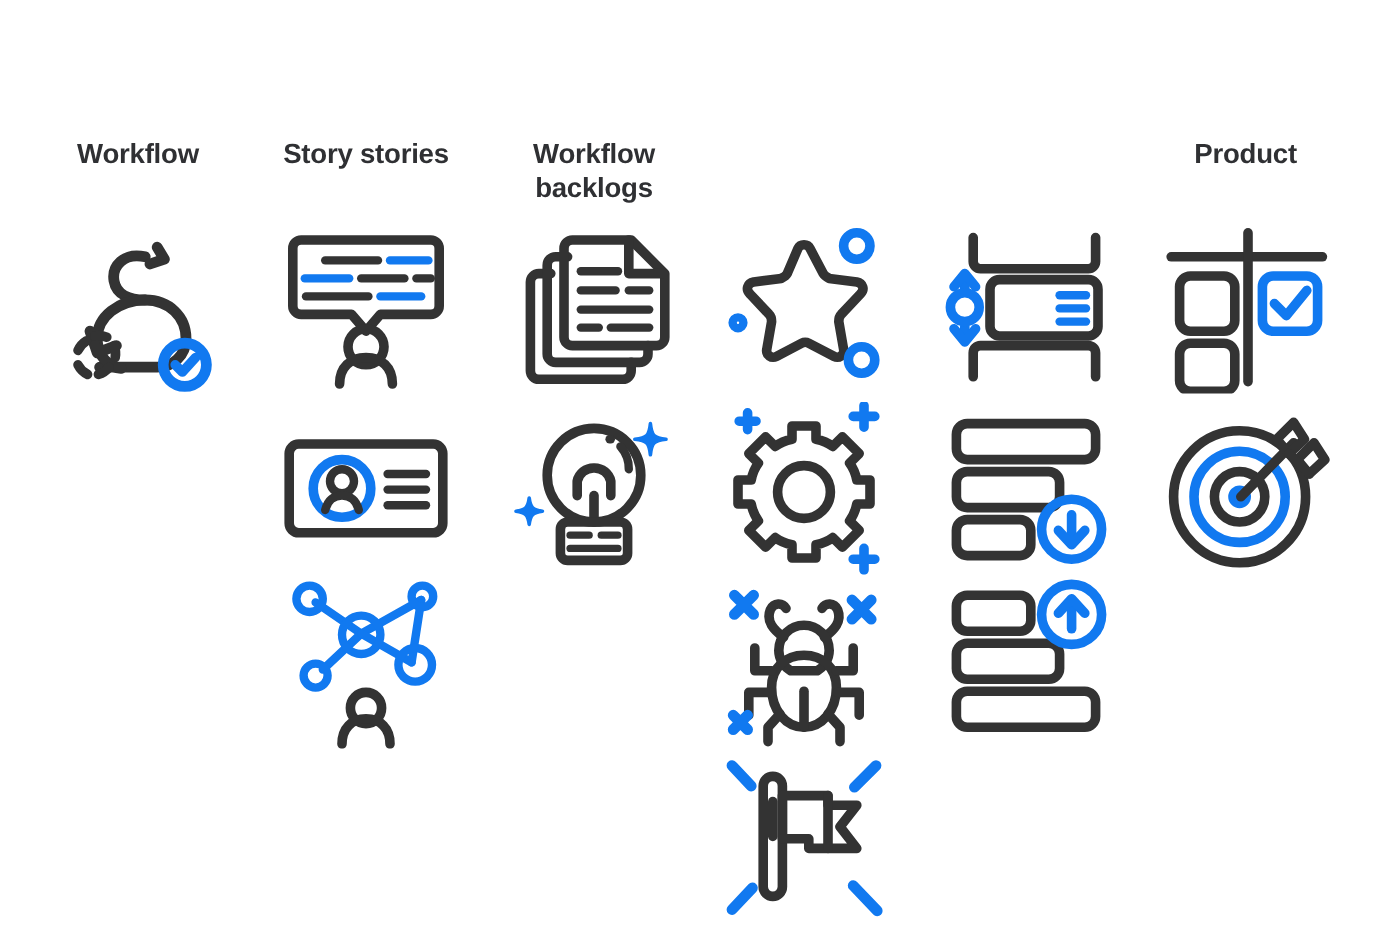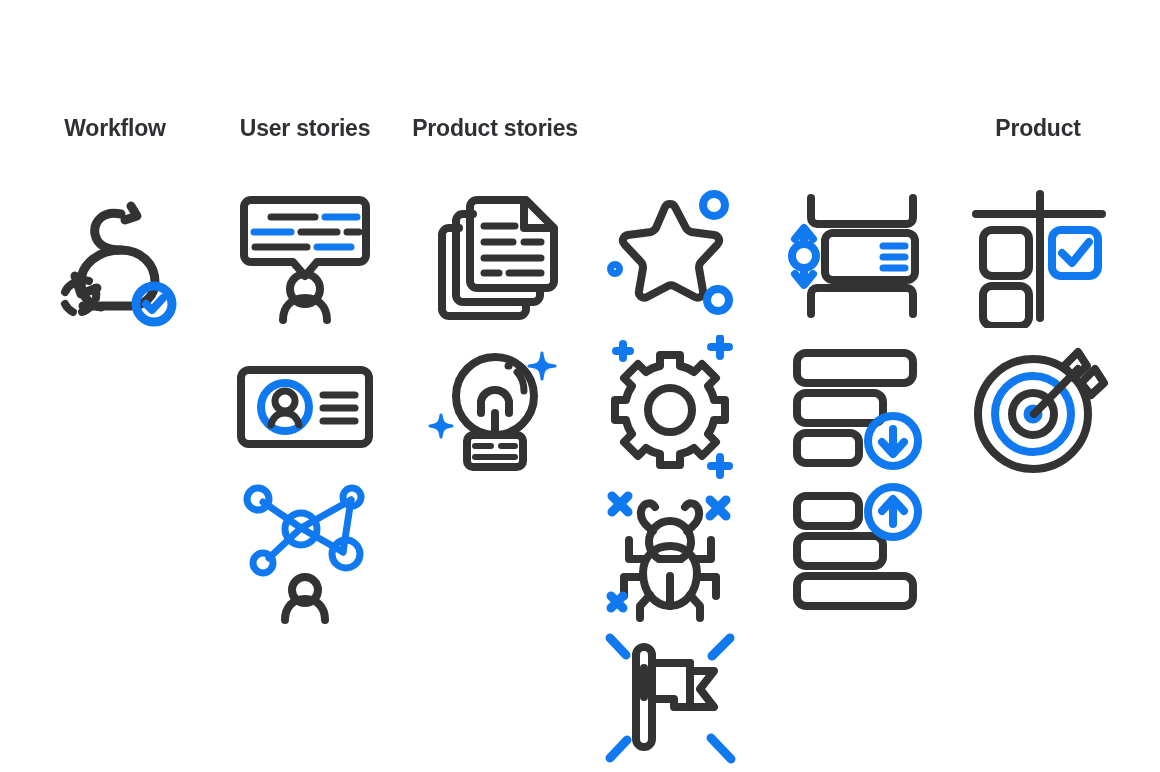--- a/index.html
+++ b/index.html
@@ -82,21 +82,21 @@
           <path d="M30 128 A18 18 0 0 1 22 120"></path>
         </g>
 
         <circle cx="111" cy="120" r="18" stroke="#1179f0" stroke-width="9"></circle>
         <path d="M103 120 L109 126 L120 114" stroke="#1179f0" stroke-width="8"></path>
       </svg>
     </div>
   </div>
 
   <div class="column" style="left:215px">
-    <div class="col-head">User stories</div>
+    <div class="col-head">Story stories</div>
 
     <div class="icon-cell row0">
       <svg viewBox="0 0 144 144" fill="none" stroke="#333333" stroke-width="8" stroke-linecap="round" stroke-linejoin="round">
         <path d="M18 16 H126 A7 7 0 0 1 133 23 V71 A7 7 0 0 1 126 78 H84 L72 92 L60 78 H18 A7 7 0 0 1 11 71 V23 A7 7 0 0 1 18 16 Z"></path>
 
         <g stroke-width="7">
           <path d="M38 33 H82" stroke="#333333"></path>
           <path d="M92 33 H124" stroke="#1179f0"></path>
           <path d="M21 48 H58" stroke="#1179f0"></path>
           <path d="M68 48 H104" stroke="#333333"></path>
@@ -139,21 +139,21 @@
         <circle cx="30" cy="83" r="10"></circle>
         <circle cx="113" cy="74" r="14"></circle>
 
         <circle cx="72" cy="110" r="13" stroke="#333333" stroke-width="8"></circle>
         <path d="M52 140 C52 127 60 119 72 119 C84 119 92 127 92 140" stroke="#333333" stroke-width="8"></path>
       </svg>
     </div>
   </div>
 
   <div class="column" style="left:405px">
-    <div class="col-head">Product stories</div>
+    <div class="col-head">Workflow backlogs</div>
 
     <div class="icon-cell row0">
       <svg viewBox="0 0 144 144" fill="none" stroke="#333333" stroke-width="8" stroke-linecap="round" stroke-linejoin="round">
 
         <path d="M36 44 H26 A7 7 0 0 0 19 51 V125 A7 7 0 0 0 26 132 H96 A7 7 0 0 0 103 125 V118"></path>
 
         <path d="M50 30 H40 A7 7 0 0 0 33 37 V111 A7 7 0 0 0 40 118 H110 A7 7 0 0 0 117 111 V104"></path>
 
         <path d="M54 16 H103 L131 44 V97 A7 7 0 0 1 124 104 H54 A7 7 0 0 1 47 97 V23 A7 7 0 0 1 54 16 Z"></path>
         <path d="M101 16 V44 H130"></path>

